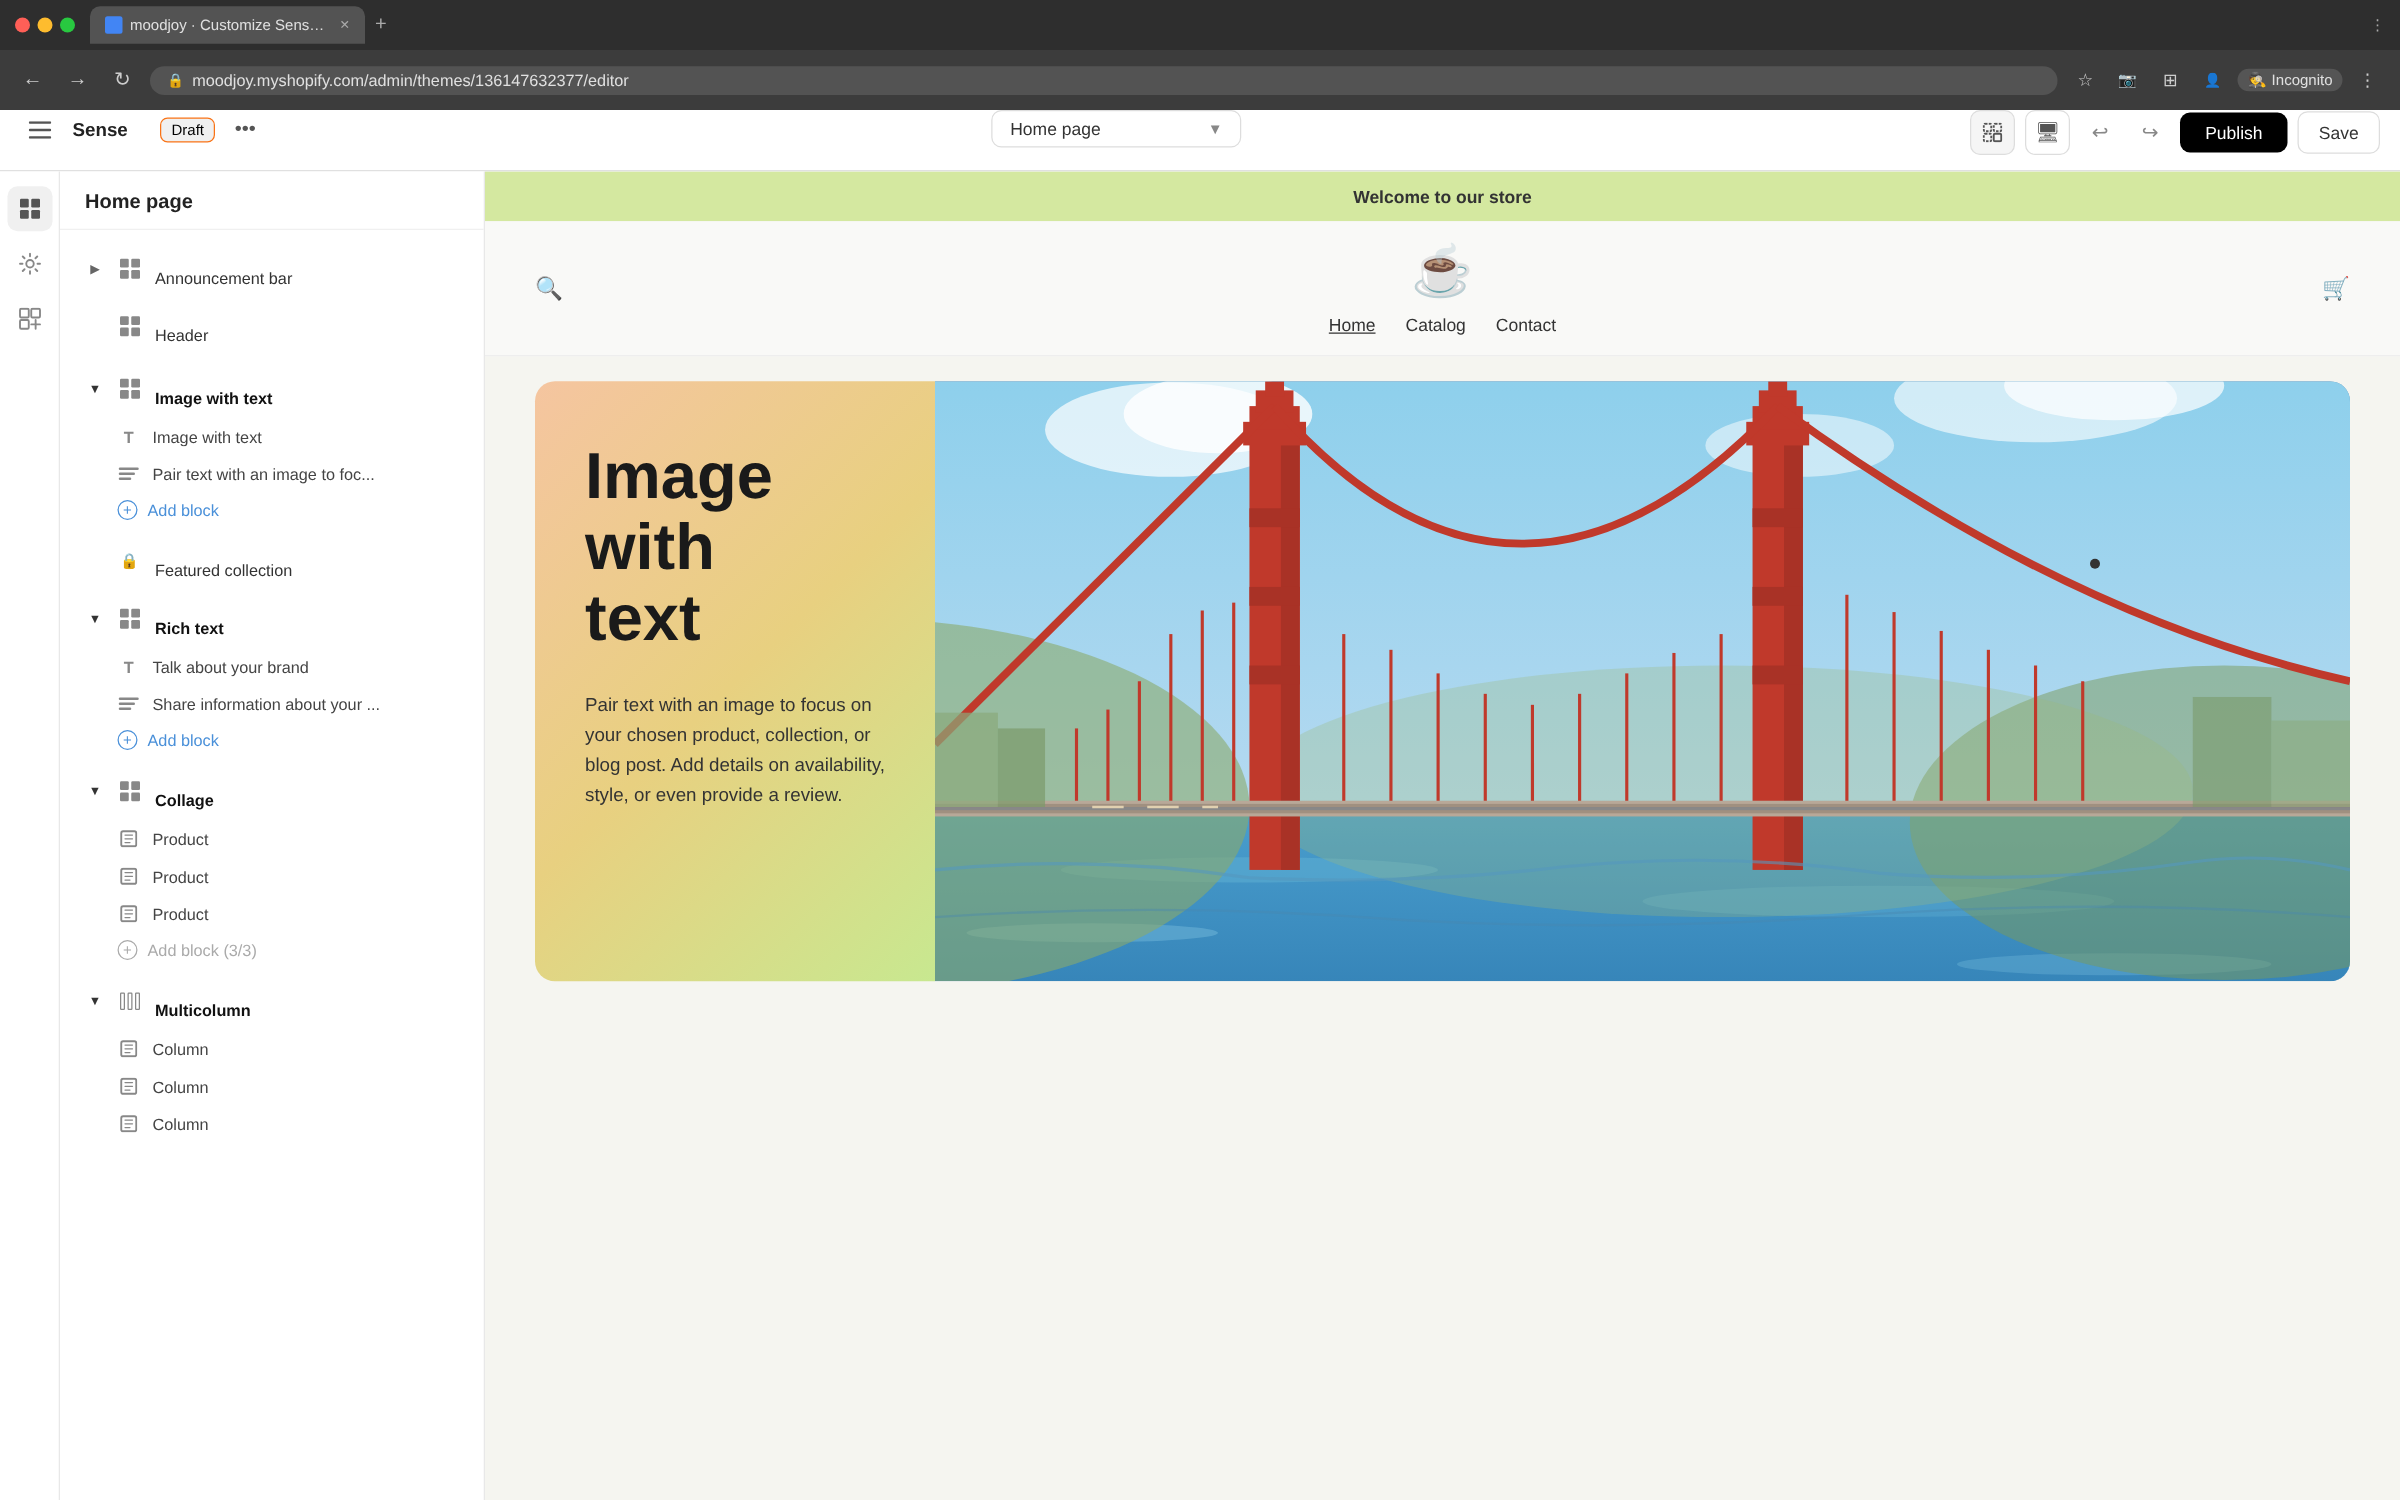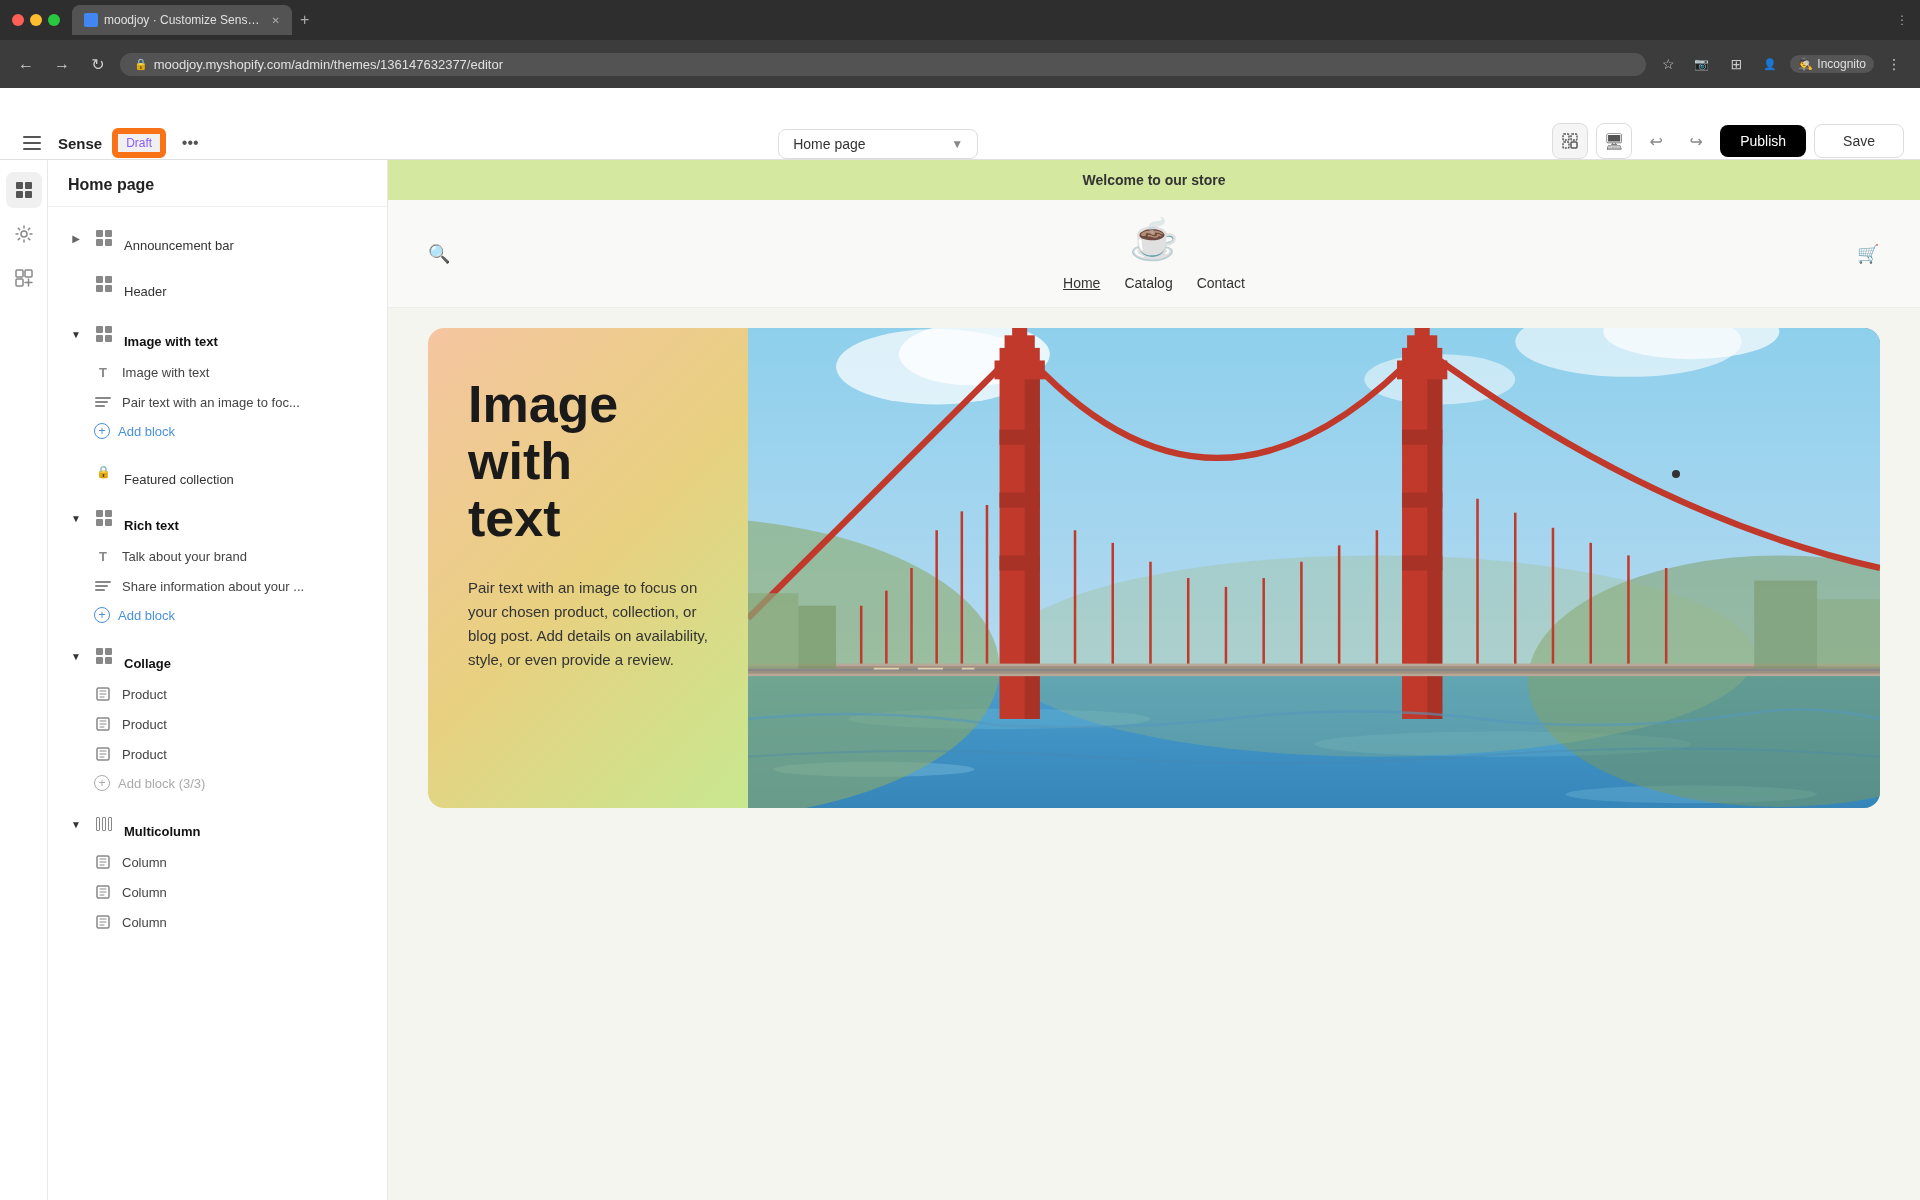--- a/index.html
+++ b/index.html
@@ -136,25 +136,25 @@
       gap: 4px;
     }
 
     
     .app-container {
       display: flex;
       flex-direction: column;
       height: calc(1200px - 88px);
     }
     .app-header {
-      height: 72px;
+      height: 49px;
       background: #fff;
       border-bottom: 1px solid #e0e0e0;
       display: flex;
-      align-items: flex-end;
+      align-items: flex-start;
       padding: 0 16px;
       gap: 12px;
     }
     .app-header-left {
       display: flex;
       align-items: center;
       gap: 10px;
     }
     .sidebar-toggle {
       width: 32px;
@@ -165,25 +165,26 @@
       cursor: pointer;
       color: #555;
     }
     .app-logo {
       font-size: 15px;
       font-weight: 600;
       color: #222;
     }
     .draft-badge {
       background: #f0f0f0;
-      border: 6px solid #f97316;
+      border: 1px solid #f97316;
       border-radius: 6px;
       padding: 2px 8px;
       font-size: 12px;
-      color: #8b5cf6;
+      color: #000000;
+      margin-left: 16px;
     }
     .more-btn {
       width: 28px;
       height: 28px;
       display: flex;
       align-items: center;
       justify-content: center;
       cursor: pointer;
       color: #555;
       font-size: 16px;
@@ -262,21 +263,21 @@
       padding: 8px 20px;
       font-size: 14px;
       font-weight: 500;
       cursor: pointer;
     }
     .save-btn {
       background: #fff;
       color: #333;
       border: 1px solid #ddd;
       border-radius: 8px;
-      padding: 8px 28px;
+      padding: 8px 16px;
       font-size: 14px;
       font-weight: 500;
       cursor: pointer;
     }
 
     
     .main-content {
       display: flex;
       flex: 1;
       overflow: hidden;

